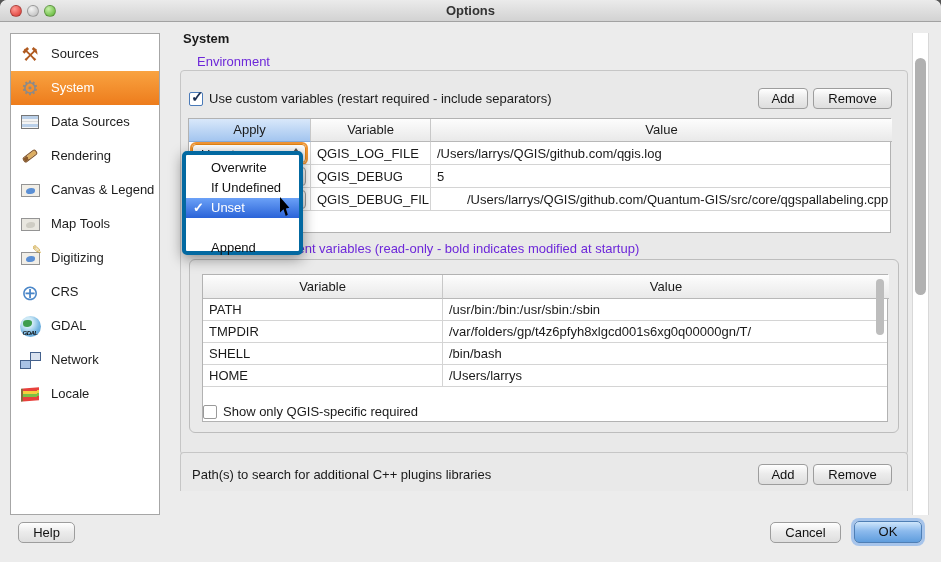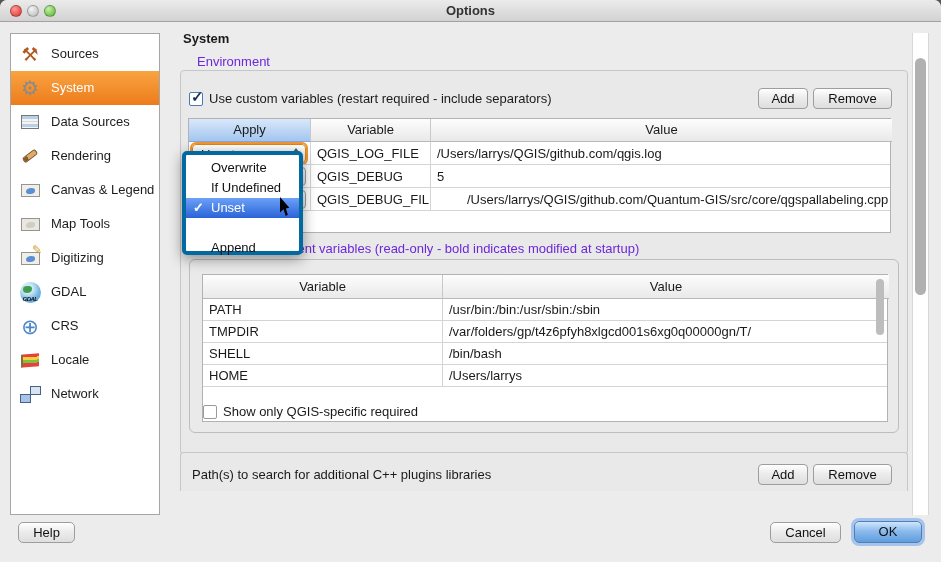--- a/index.html
+++ b/index.html
@@ -147,41 +147,41 @@
     </div>
     <div class="side-item ic-digitizing">
       <span class="ic">
           <i class="map">
             <b></b>
           </i>
           <span class="pen">✎</span>
         </span>
       <span class="lbl">Digitizing</span>
     </div>
-    <div class="side-item ic-gdal">
-      <span class="ic">
-          <i></i>
-        </span>
-      <span class="lbl">GDAL</span>
-    </div>
     <div class="side-item">
       <span class="ic ic-crs"></span>
       <span class="lbl">CRS</span>
     </div>
+    <div class="side-item ic-gdal">
+      <span class="ic">
+          <i></i>
+        </span>
+      <span class="lbl">GDAL</span>
+    </div>
+    <div class="side-item ic-network">
+      <span class="ic">
+          <i></i>
+        </span>
+      <span class="lbl">Network</span>
+    </div>
     <div class="side-item ic-locale">
       <span class="ic">
           <i></i>
         </span>
       <span class="lbl">Locale</span>
-    </div>
-    <div class="side-item ic-network">
-      <span class="ic">
-          <i></i>
-        </span>
-      <span class="lbl">Network</span>
     </div>
   </div>
 
   <div class="bold" style="position:absolute;left:183px;top:31px;">System</div>
   <div class="grplbl" style="left:197px;top:54px;">Environment</div>
 
   <div class="gbox" style="left:180px;top:70px;width:728px;height:385px;">
 
     <span class="check checked" style="left:8px;top:21px;"></span>
     <span style="position:absolute;left:28px;top:20px;">Use custom variables (restart required - include separators)</span>

